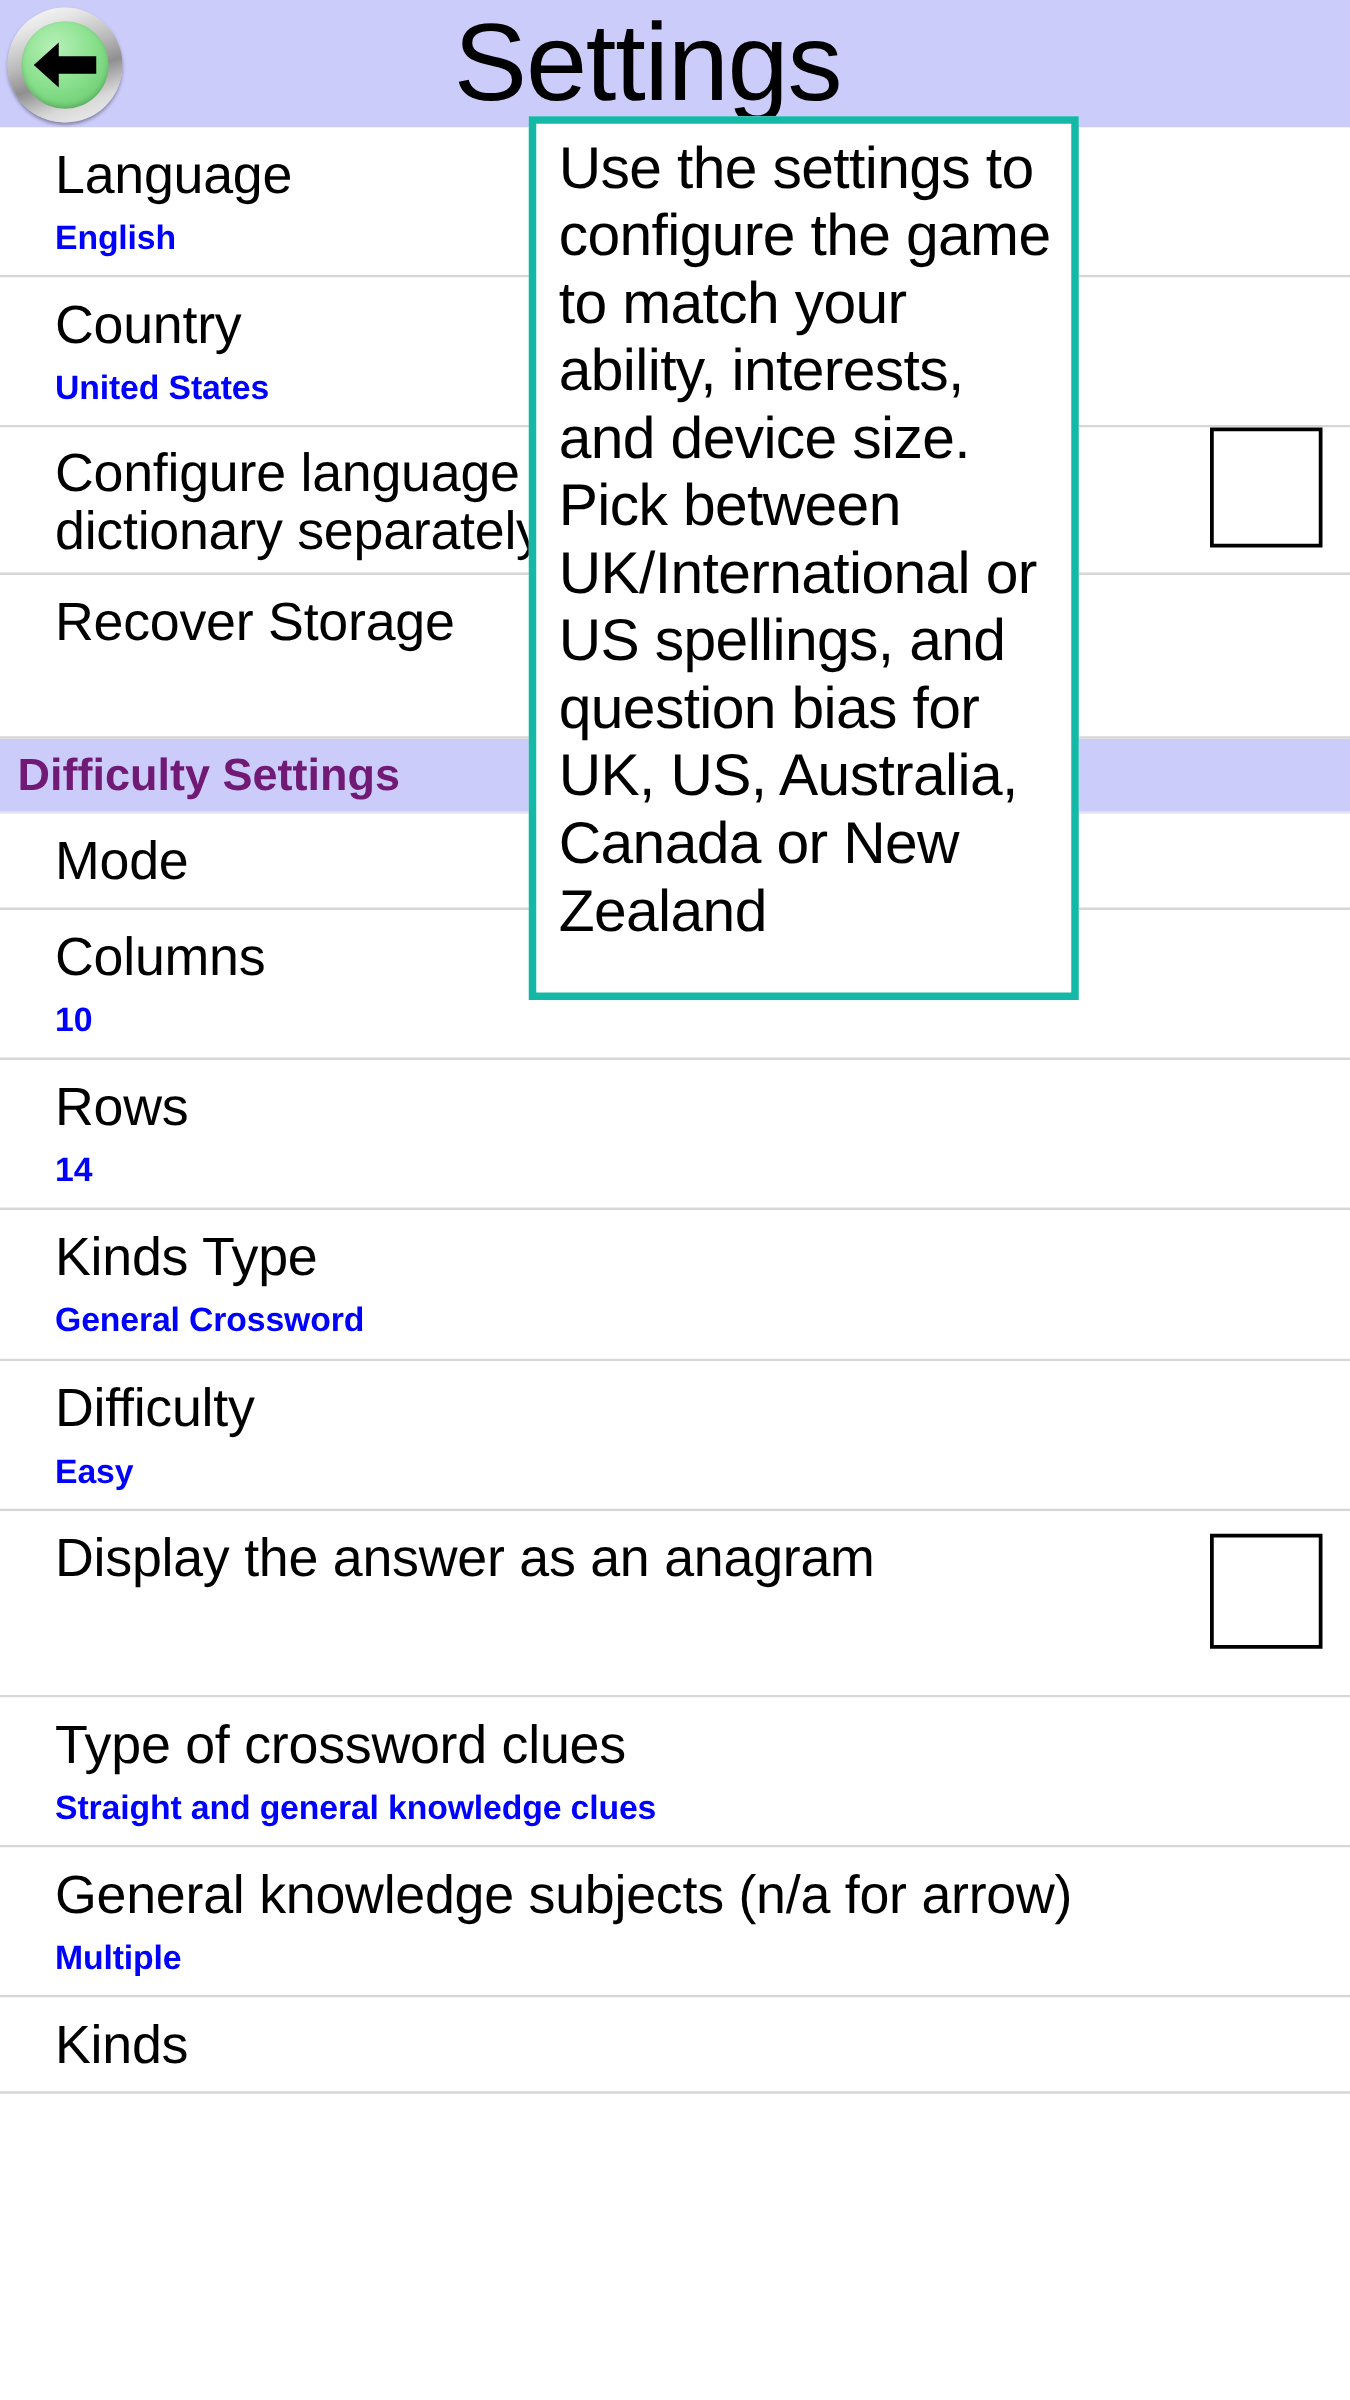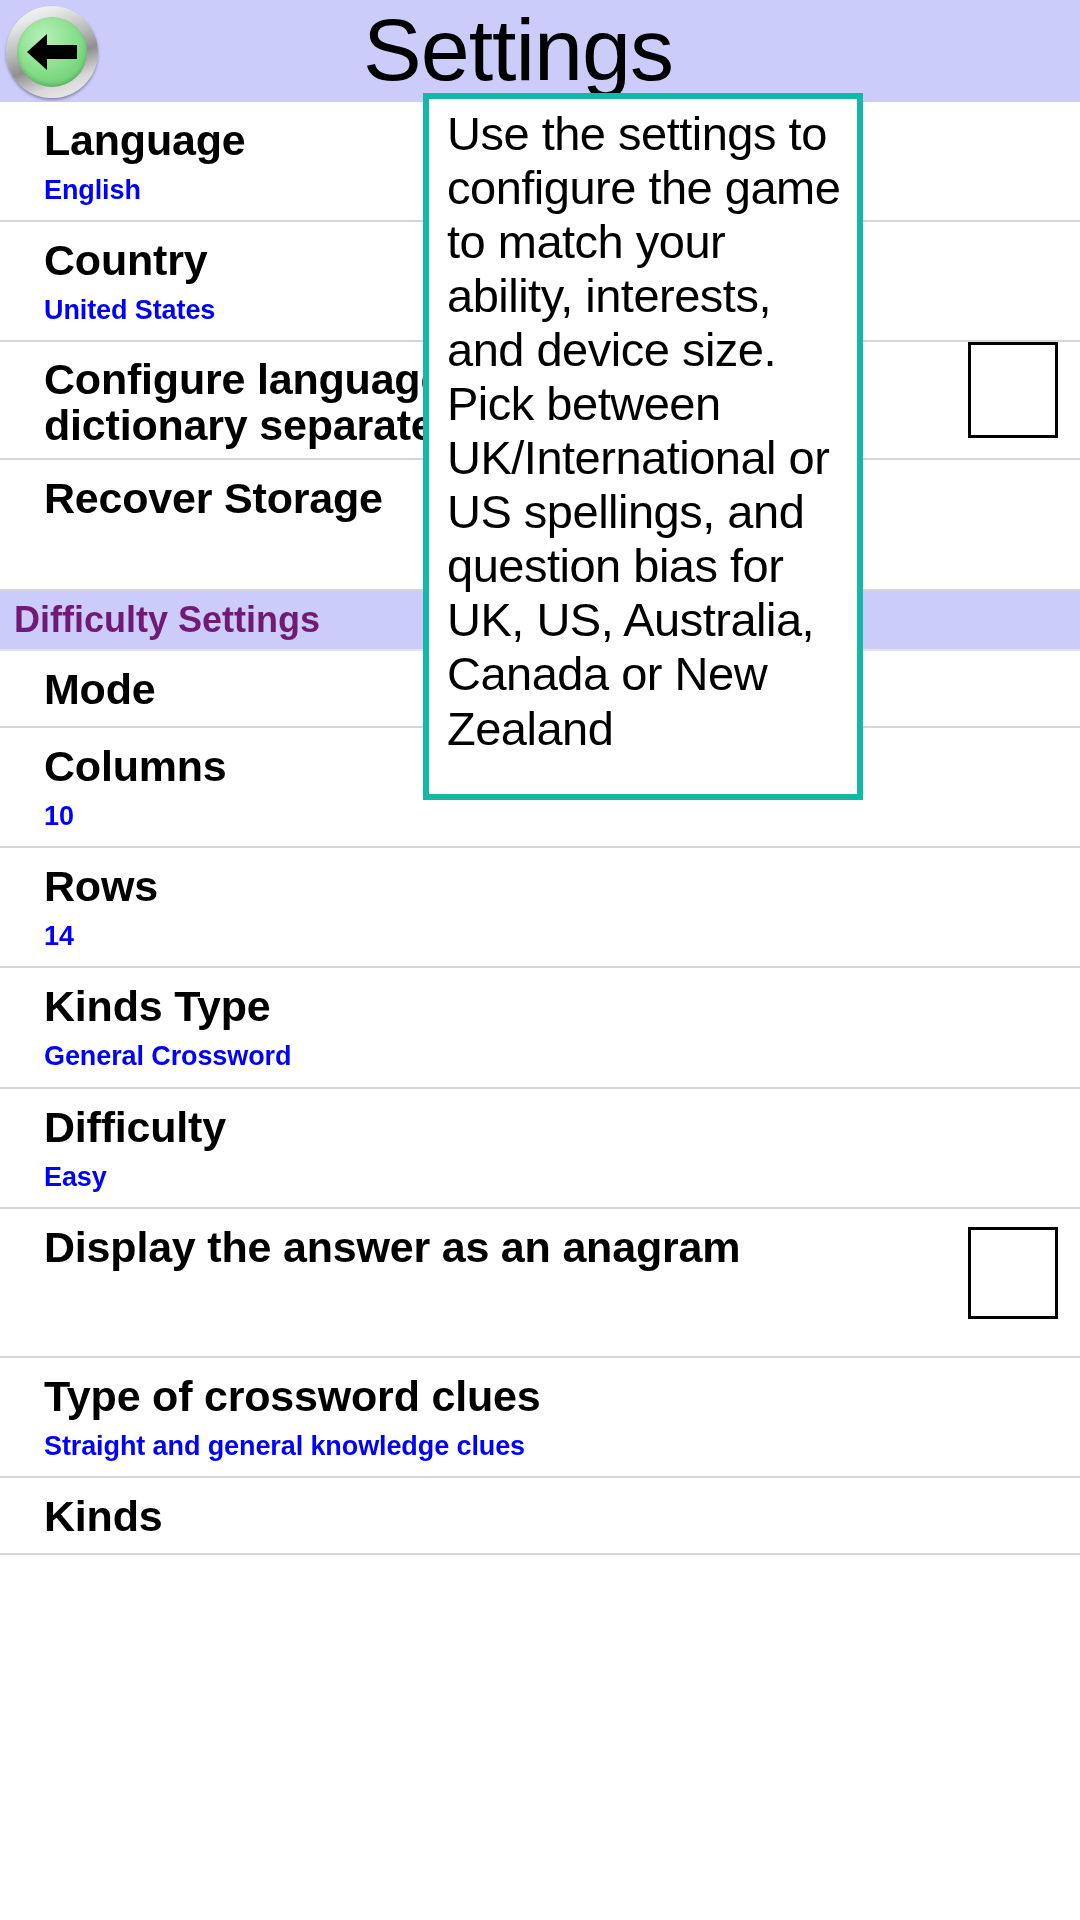--- a/index.html
+++ b/index.html
@@ -71,21 +71,21 @@
   .row {
     position: relative;
     box-sizing: border-box;
     border-bottom: 2px solid #d6d6d6;
     padding: 14px 0 12px 44px;
     background: #ffffff;
     min-height: 56px;
   }
   .row-title {
     font-size: 43px;
-    font-weight: bold;
+    font-weight: normal;
     color: #000000;
     line-height: 1.14;
     white-space: nowrap;
     letter-spacing: -0.2px;
   }
   .row-title.wrap { white-space: normal; }
   .row-value {
     font-size: 27px;
     font-weight: bold;
     color: #0000ff;
@@ -212,20 +212,24 @@
   <div class="row with-check" style="padding-bottom:84px;">
     <div class="row-title">Display the answer as an anagram</div>
     <div class="checkbox"></div>
   </div>
 
   <div class="row">
     <div class="row-title">Type of crossword clues</div>
     <div class="row-value">Straight and general knowledge clues</div>
   </div>
 
+  <div class="row">
+    <div class="row-title">General knowledge subjects (n/a for arrow)</div>
+    <div class="row-value">Multiple</div>
+  </div>
 
   <div class="row">
     <div class="row-title">Kinds</div>
   </div>
 
 </div>
 
 <div class="tooltip">Use the settings to configure the game to match your ability, interests, and device size. Pick between UK/International or US spellings, and question bias for UK, US, Australia, Canada or New Zealand</div>
 
 </body></html>

